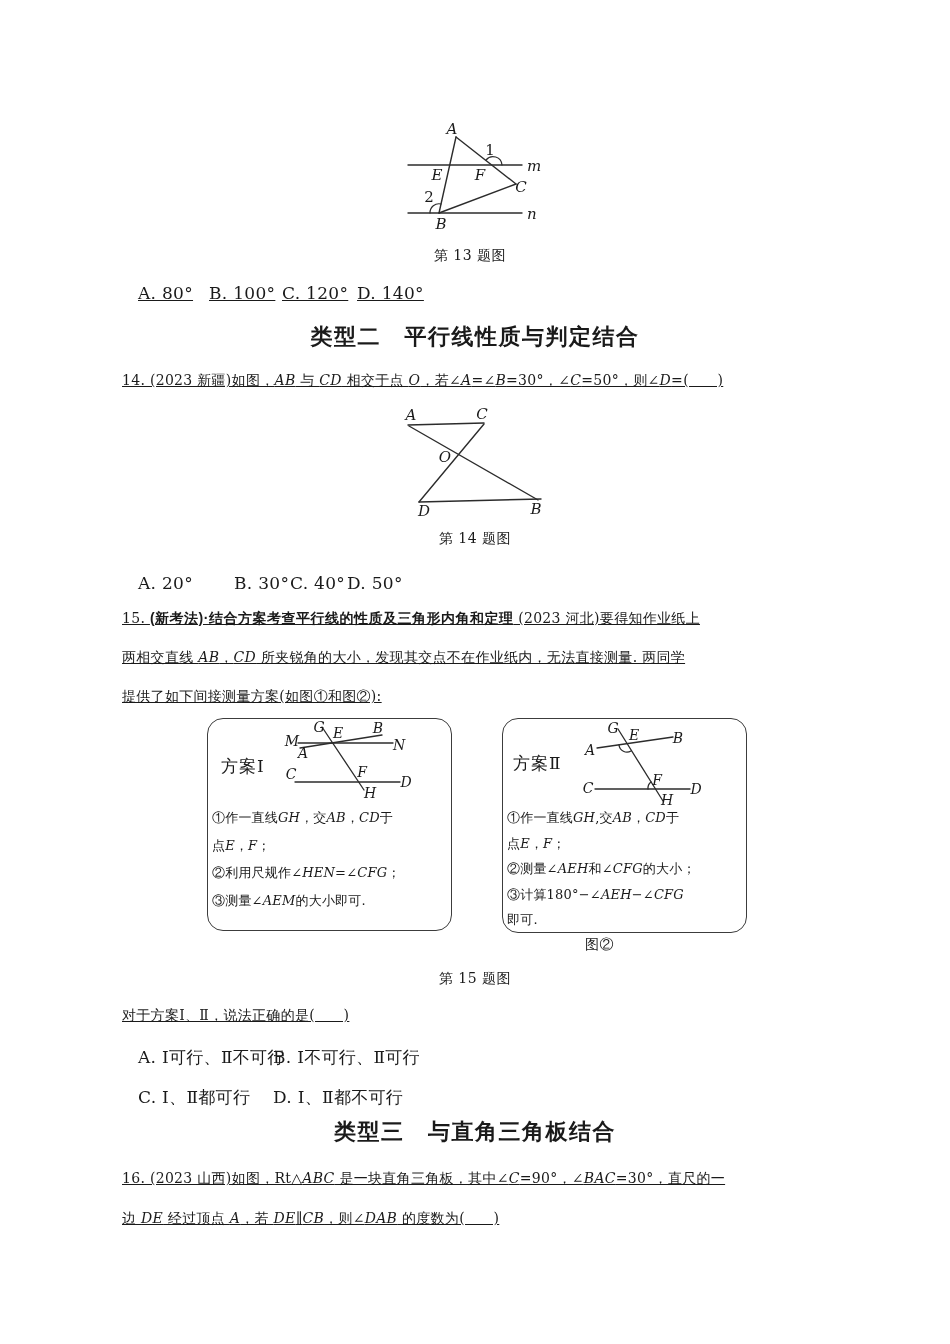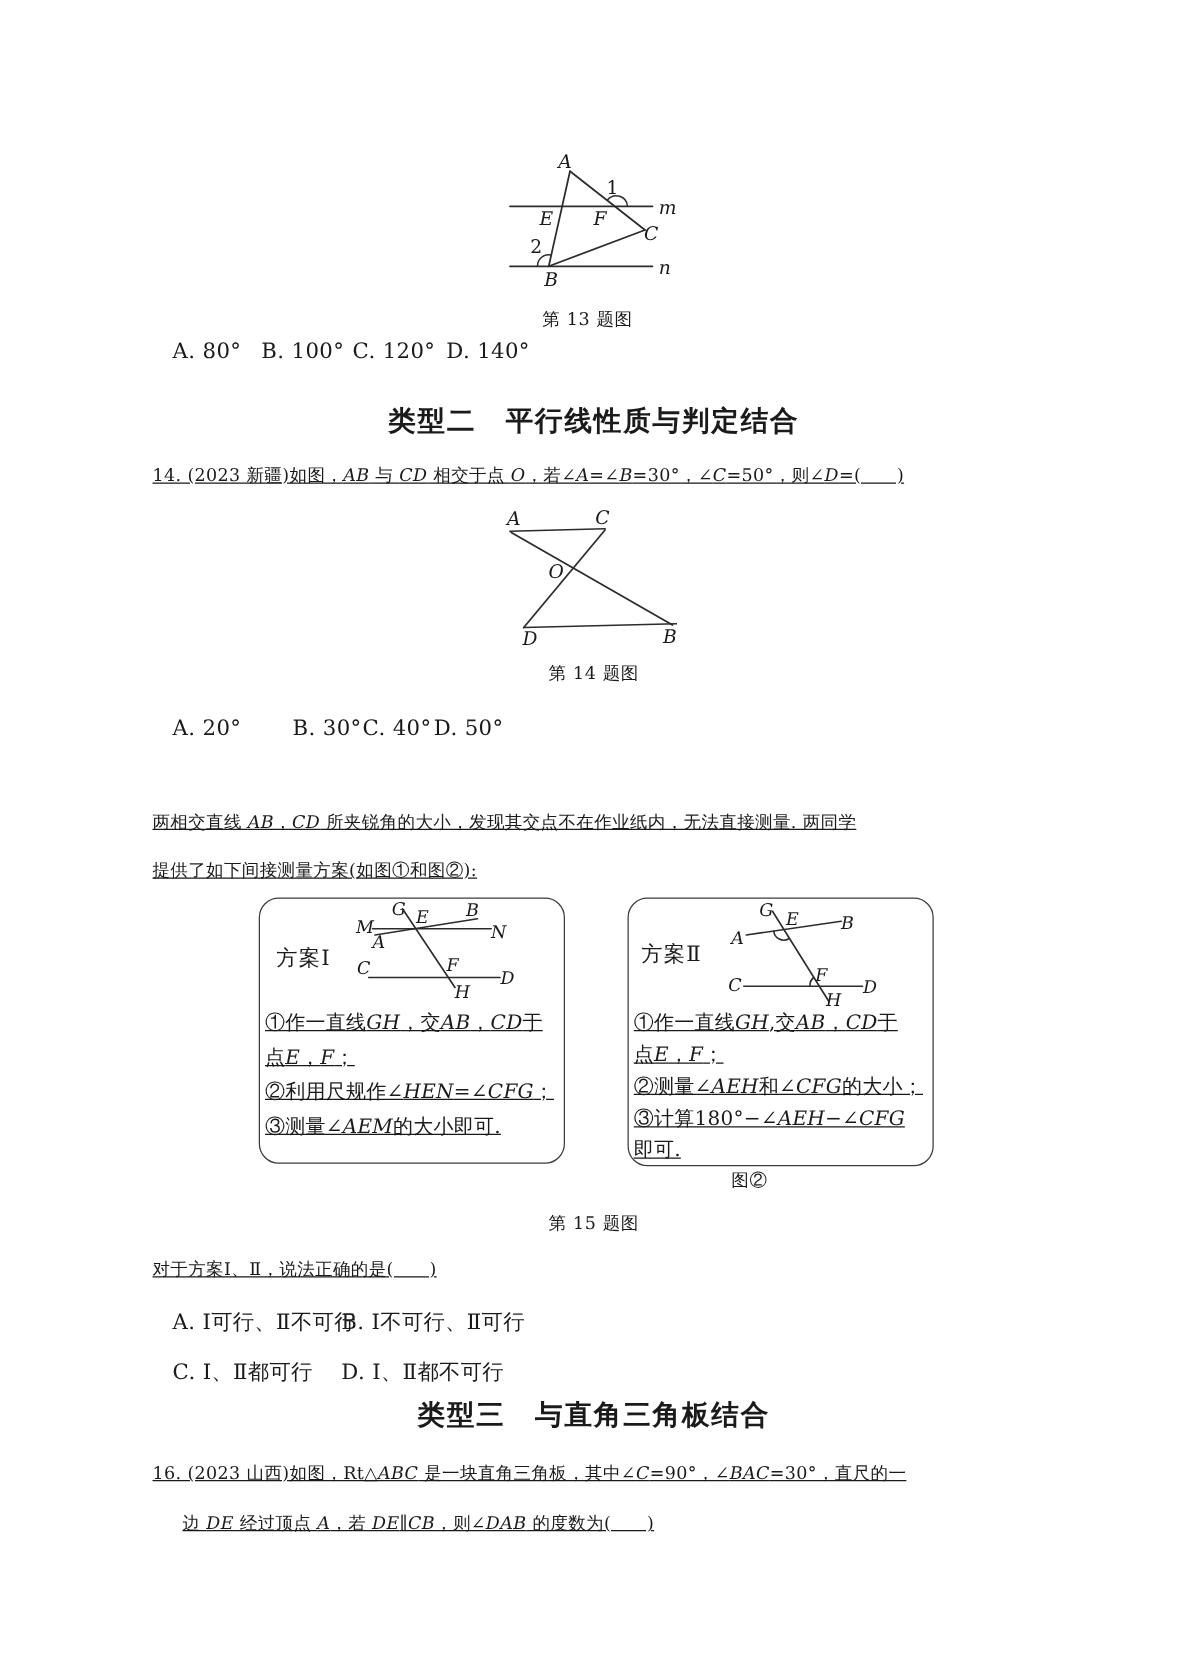--- a/index.html
+++ b/index.html
@@ -16,21 +16,21 @@
   .optrow{display:flex;font-size:17px;white-space:nowrap;letter-spacing:.3px;}
   #opts13 span:nth-child(1){width:71px;}
   #opts13 span:nth-child(2){width:73px;}
   #opts13 span:nth-child(3){width:75px;}
   #opts14 span:nth-child(1){width:56px;}
   #opts14 span:nth-child(2){width:56px;margin-left:40px;}
   #opts14 span:nth-child(3){width:57px;}
   .opts15 span:nth-child(1){width:135px;}
   .planbox{border:1.6px solid #3c3c3c;border-radius:16px;background:#fff;}
   .plantitle{font-size:17px;letter-spacing:1px;}
-  .plansteps{font-size:16px;white-space:nowrap;letter-spacing:.2px;text-decoration:underline;}
+  .plansteps{font-size:13px;white-space:nowrap;letter-spacing:.2px;}
   .plansteps div{height:auto;}
   .p1steps{line-height:27.5px;}
   .p2steps{line-height:25.5px;}
   svg{overflow:visible;}
   .fl  line,.fl path{stroke:#2c2c2c;stroke-width:1.4;fill:none;stroke-linecap:round;}
   .fl path.arc{stroke-width:1.2;}
   .fl text{font-family:"DejaVu Serif","Liberation Serif",serif;font-style:italic;
            font-size:15px;fill:#1a1a1a;text-anchor:middle;}
   .fl text.up{font-style:normal;}
   .fl text.st{text-anchor:start;}
@@ -56,21 +56,21 @@
     <text x="480" y="180">F</text>
     <text class="up" x="490" y="155">1</text>
     <text class="up" x="429" y="202">2</text>
     <text x="441" y="229">B</text>
     <text x="521" y="192">C</text>
     <text class="st" x="527" y="171">m</text>
     <text class="st" x="527" y="219">n</text>
   </svg>
   <div class="abs caption" style="left:395px;top:247px;width:150px;">第 13 题图</div>
 
-  <div id="opts13" class="abs optrow" style="left:138px;top:271px;">
+  <div id="opts13" class="abs optrow" style="left:138px;top:283px;text-decoration:underline;">
     <span>A. 80°</span>
     <span>B. 100°</span>
     <span>C. 120°</span>
     <span>D. 140°</span>
   </div>
 
   <div class="abs heading" style="top:322px;">类型二　平行线性质与判定结合</div>
 
   <div class="abs para" style="left:122px;top:372px;"><span>14. (2023 新疆)如图，</span><span class="i">AB</span><span> 与 </span><span class="i">CD</span><span> 相交于点 </span><span class="i">O</span><span>，若∠</span><span class="i">A</span><span>=∠</span><span class="i">B</span><span>=30°，∠</span><span class="i">C</span><span>=50°，则∠</span><span class="i">D</span><span>=(　　)</span></div>
 
@@ -87,20 +87,21 @@
   </svg>
   <div class="abs caption" style="left:400px;top:530px;width:150px;">第 14 题图</div>
 
   <div id="opts14" class="abs optrow" style="left:138px;top:573px;">
     <span>A. 20°</span>
     <span>B. 30°</span>
     <span>C. 40°</span>
     <span>D. 50°</span>
   </div>
 
+  <div class="abs para" style="left:122px;top:610px;"><span>15. </span><span class="b">(新考法)·结合方案考查平行线的性质及三角形内角和定理</span><span> (2023 河北)要得知作业纸上</span></div>
   <div class="abs para" style="left:122px;top:649px;"><span>两相交直线 </span><span class="i">AB</span><span>，</span><span class="i">CD</span><span> 所夹锐角的大小，发现其交点不在作业纸内，无法直接测量. 两同学</span></div>
   <div class="abs para" style="left:122px;top:688px;"><span>提供了如下间接测量方案(如图①和图②):</span></div>
 
   <div class="abs planbox" style="left:207px;top:718px;width:243px;height:211px;"></div>
   <div class="abs plantitle" style="left:221px;top:755px;">方案Ⅰ</div>
   <svg class="abs minifig" style="left:285px;top:720px;" width="130" height="82" viewBox="285 720 130 82">
     <line x1="298" y1="743" x2="393" y2="743"></line>
     <line x1="300" y1="748" x2="382" y2="735"></line>
     <line x1="322" y1="727" x2="364" y2="790"></line>
     <line x1="295" y1="782" x2="400" y2="782"></line>
@@ -155,15 +156,15 @@
     <span>B. Ⅰ不可行、Ⅱ可行</span>
   </div>
   <div class="abs optrow opts15" style="left:138px;top:1086px;">
     <span>C. Ⅰ、Ⅱ都可行</span>
     <span>D. Ⅰ、Ⅱ都不可行</span>
   </div>
 
   <div class="abs heading" style="top:1117px;">类型三　与直角三角板结合</div>
 
   <div class="abs para" style="left:122px;top:1170px;"><span>16. (2023 山西)如图，Rt△</span><span class="i">ABC</span><span> 是一块直角三角板，其中∠</span><span class="i">C</span><span>=90°，∠</span><span class="i">BAC</span><span>=30°，直尺的一</span></div>
-  <div class="abs para" style="left:122px;top:1210px;margin-left:24px;"><span>边 </span><span class="i">DE</span><span> 经过顶点 </span><span class="i">A</span><span>，若 </span><span class="i">DE</span><span>∥</span><span class="i">CB</span><span>，则∠</span><span class="i">DAB</span><span> 的度数为(　　)</span></div>
+  <div class="abs para" style="left:122px;top:1210px;"><span>边 </span><span class="i">DE</span><span> 经过顶点 </span><span class="i">A</span><span>，若 </span><span class="i">DE</span><span>∥</span><span class="i">CB</span><span>，则∠</span><span class="i">DAB</span><span> 的度数为(　　)</span></div>
 
 </div>
 
 </body></html>

